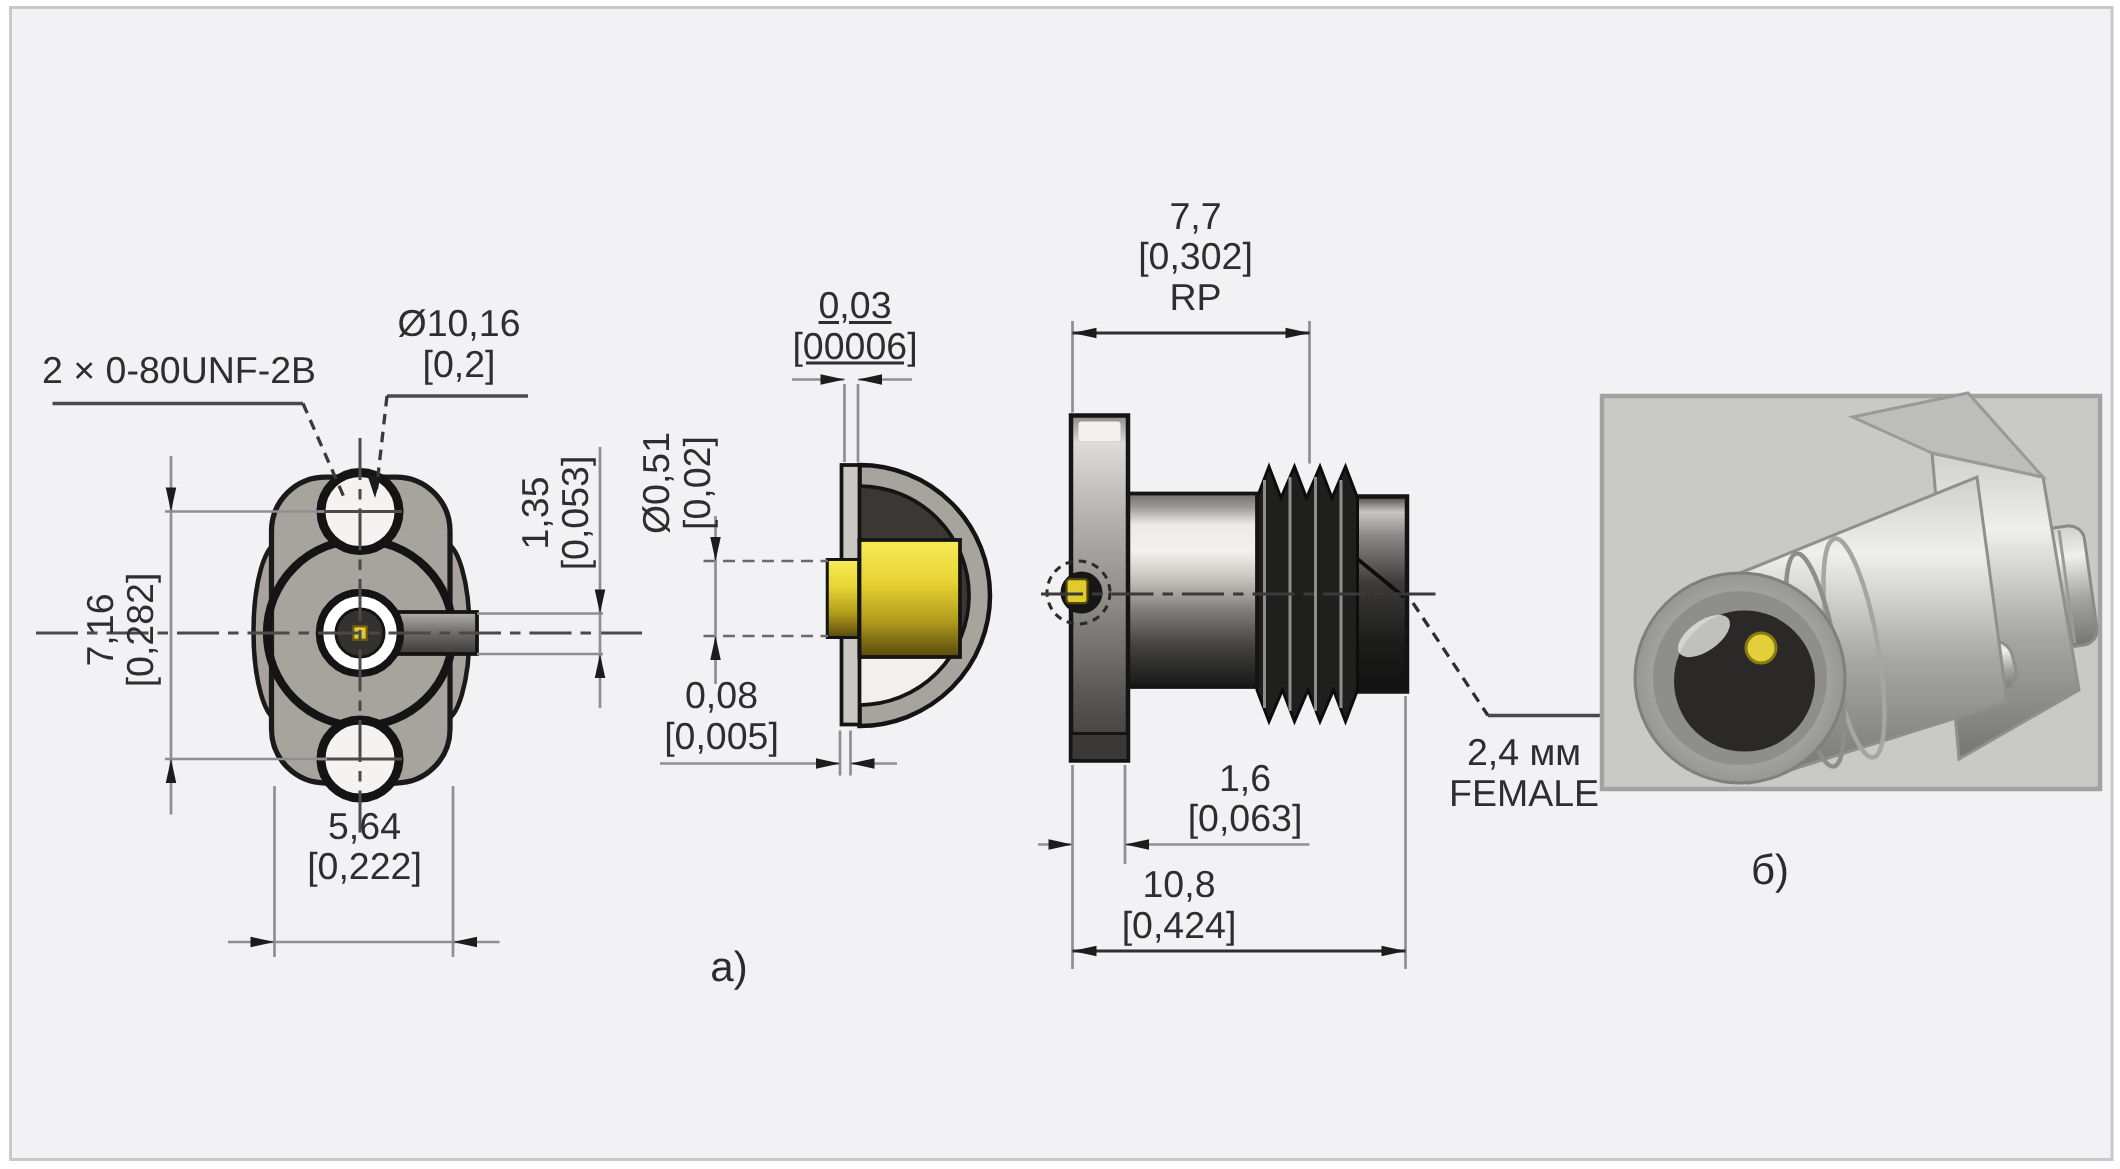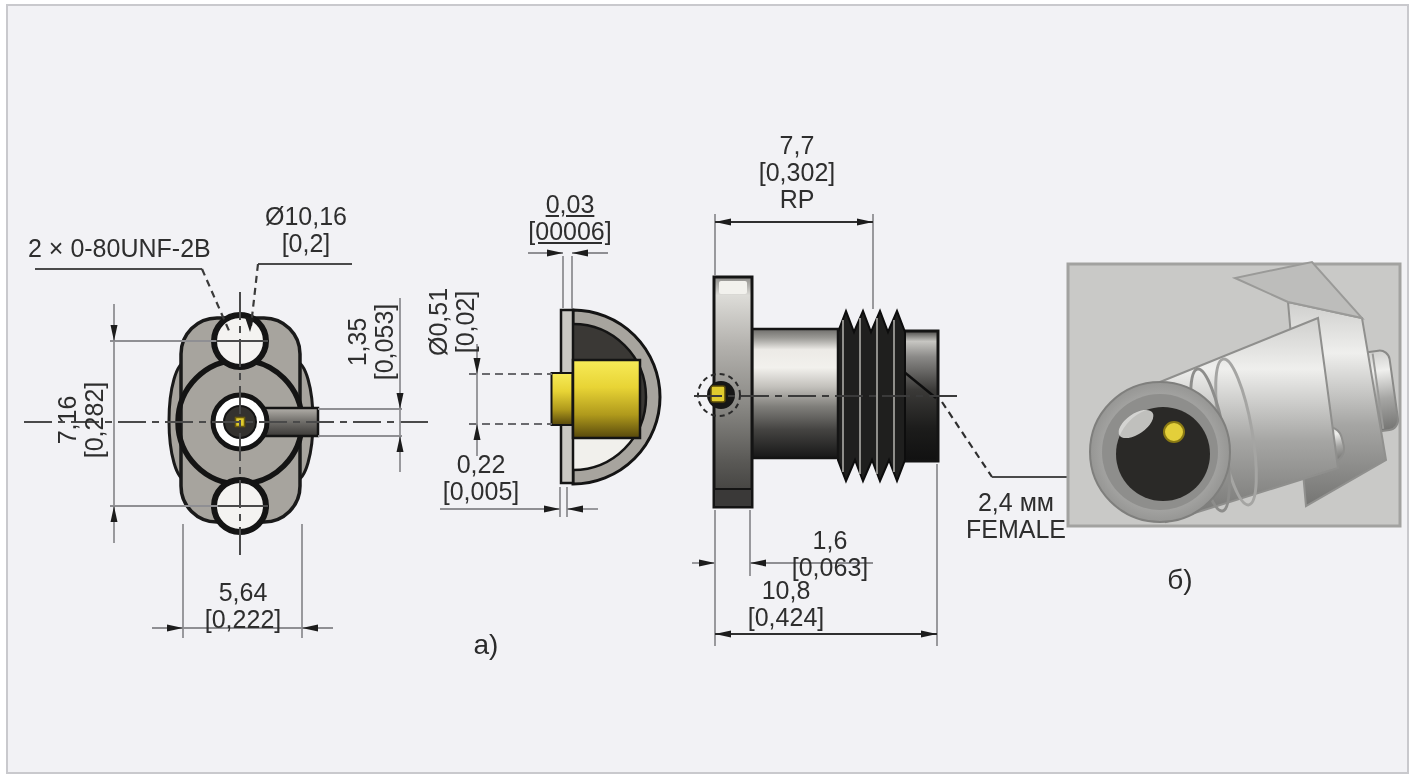--- a/index.html
+++ b/index.html
@@ -229,47 +229,47 @@
   <div class="dim rot" style="left:81px;top:420px;">
     <div>7,16</div>
     <div>[0,282]</div>
   </div>
 
   <div class="dim rot" style="left:371px;top:342px;">
     <div>1,35</div>
     <div>[0,053]</div>
   </div>
 
-  <div class="dim" style="left:243px;top:606px;">
+  <div class="dim" style="left:243px;top:565px;">
     <div>5,64</div>
     <div>[0,222]</div>
   </div>
 
   <div class="dim" style="left:570px;top:218px;text-decoration:underline;">
     <div>0,03</div>
     <div>[00006]</div>
   </div>
 
   <div class="dim rot" style="left:452px;top:322px;">
     <div>Ø0,51</div>
     <div>[0,02]</div>
   </div>
 
   <div class="dim" style="left:481px;top:478px;">
-    <div>0,22</div>
+    <div>0,08</div>
     <div>[0,005]</div>
   </div>
 
   <div class="dim" style="left:797px;top:172px;">
     <div>7,7</div>
     <div>[0,302]</div>
     <div>RP</div>
   </div>
 
-  <div class="dim" style="left:830px;top:533px;margin-top:21px;">
+  <div class="dim" style="left:830px;top:533px;">
     <div>1,6</div>
     <div>[0,063]</div>
   </div>
 
   <div class="dim" style="left:786px;top:604px;">
     <div>10,8</div>
     <div>[0,424]</div>
   </div>
 
   <div class="dim" style="left:1016px;top:516px;text-align:center;">

